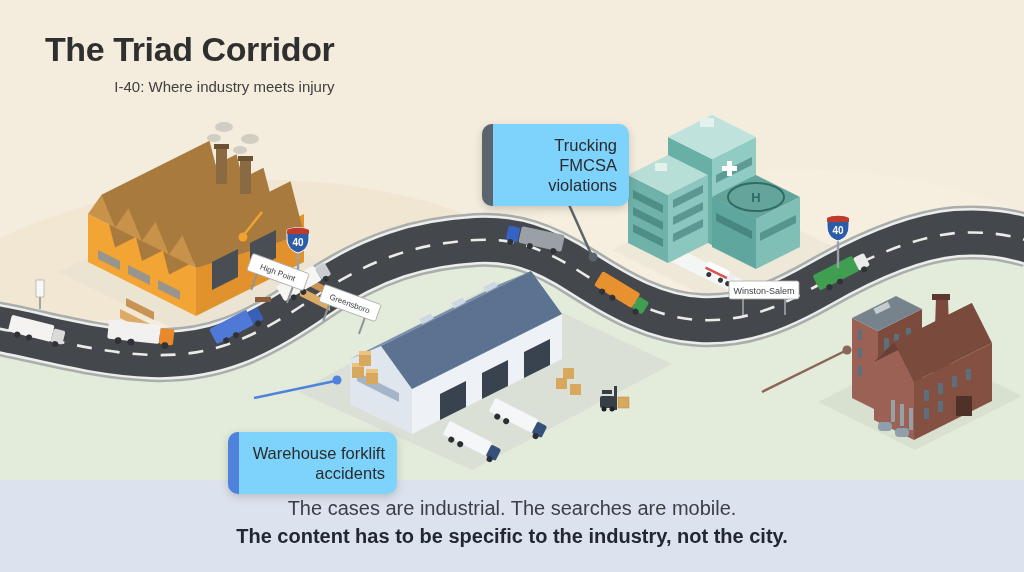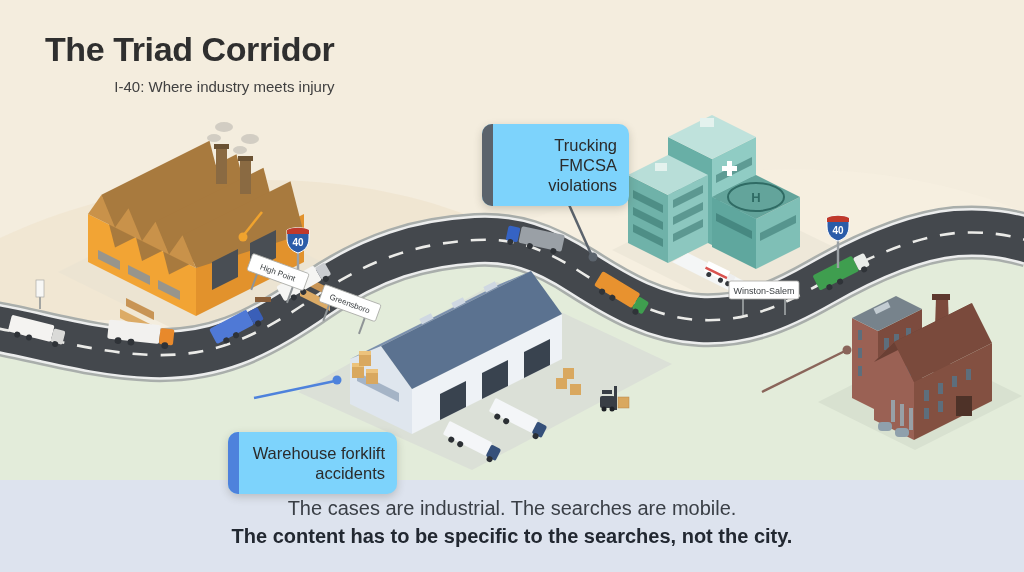--- a/index.html
+++ b/index.html
@@ -371,16 +371,16 @@
     <span class="bar bar-trucking"></span>
     <span>Trucking FMCSA violations</span>
   </div>
   <div class="callout co-warehouse">
     <span class="bar bar-warehouse"></span>
     <span>Warehouse forklift accidents</span>
   </div>
 
   <div class="footer-band">
     <div class="footer-line1">The cases are industrial. The searches are mobile.</div>
-    <div class="footer-line2">The content has to be specific to the searches, not the city.</div>
+    <div class="footer-line2">The content has to be specific to the industry, not the city.</div>
   </div>
 
 </div>
 
 </body></html>

